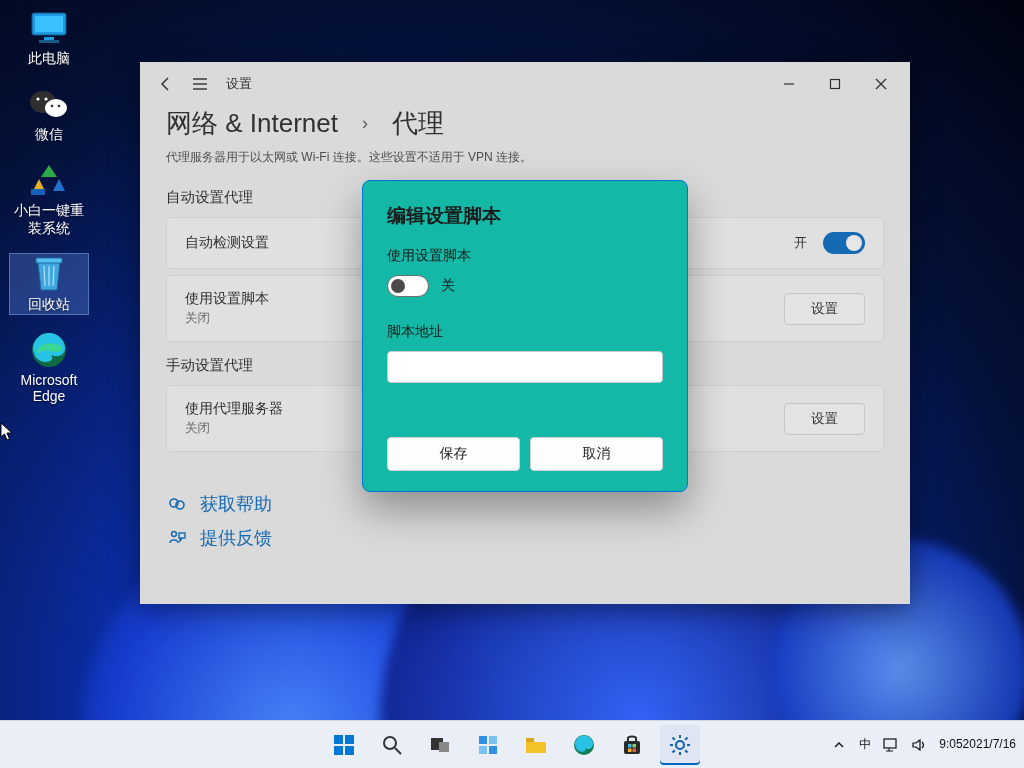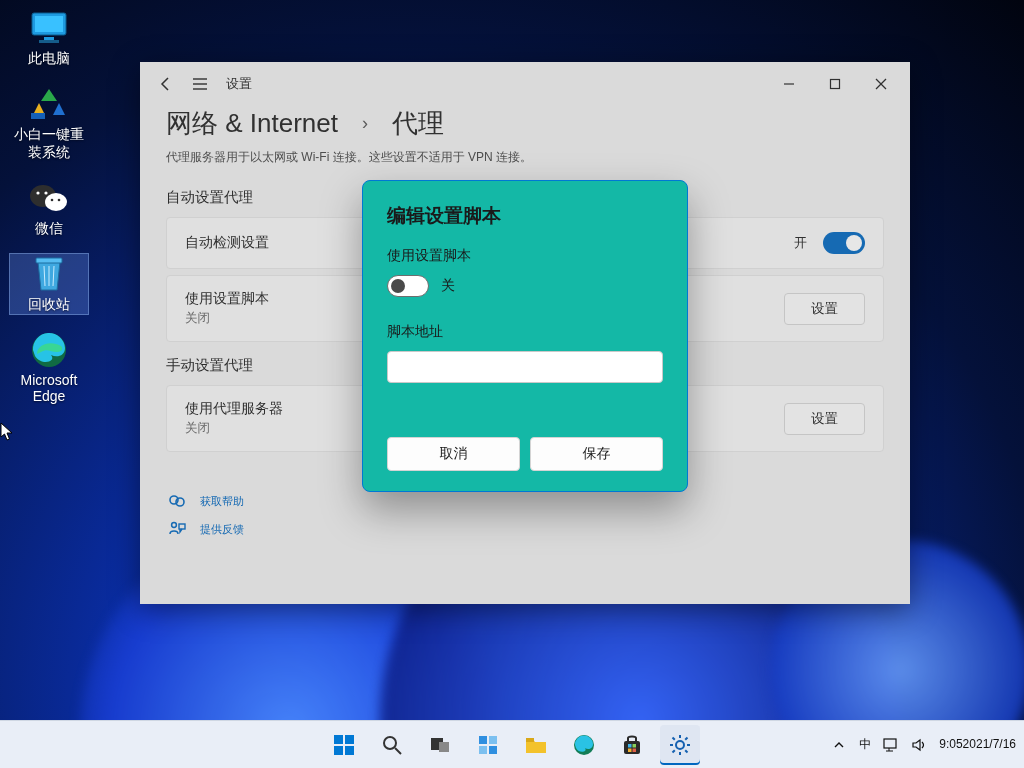--- a/index.html
+++ b/index.html
@@ -42,21 +42,21 @@
   .card .main { display:flex; flex-direction:column; gap:2px; }
   .card .label { font-size: 14px; color:#1a1a1a; }
   .card .sub { font-size: 12.5px; color:#666; }
   .toggle-on { width: 42px; height: 22px; border-radius: 11px; background:#0067c0; position:relative; }
   .toggle-on::after { content:""; position:absolute; right:3px; top:3px; width:16px; height:16px; border-radius:50%; background:#fff; }
   .toggle-label { font-size: 13px; color:#222; margin-right:10px; }
   .right-group { display:flex; align-items:center; gap:6px; }
   .setting-btn { background:#fbfbfb; border:1px solid #d6d6d6; border-radius:4px; padding: 6px 26px; font-size: 13.5px; color:#1a1a1a; }
 
   .links { margin-top: 40px; display:flex; flex-direction:column; gap:10px; padding-left: 2px; }
-  .link { display:flex; align-items:center; gap:14px; font-size: 11px; color:#0067c0; cursor:pointer; }
+  .link { display:flex; align-items:center; gap:14px; font-size: 18px; color:#0067c0; cursor:pointer; }
   .link .li-icon { width:18px; height:18px; display:flex; align-items:center; justify-content:center; color:#0067c0; }
 
   
   .dialog-scrim { position:absolute; inset:0; display:flex; align-items:flex-start; justify-content:center; }
   .dialog {
     margin-top: 118px; width: 326px; background:#14b8a6; border:1px solid #0078d4; border-radius:8px;
     box-shadow: 0 18px 40px rgba(0,0,0,.35); padding: 22px 24px 20px;
   }
   .dialog h2 { font-size: 19px; font-weight: 600; color:#1a1a1a; margin-bottom: 18px; }
   .dialog .dlabel { font-size: 14px; color:#1a1a1a; margin-bottom: 10px; }
@@ -93,41 +93,41 @@
           <rect x="3" y="2" width="34" height="22" rx="2" fill="#1e9ae0" stroke="#0a5c8f"></rect>
           <rect x="6" y="5" width="28" height="16" fill="#39c1ff"></rect>
           <rect x="15" y="26" width="10" height="3" fill="#1e9ae0"></rect>
           <rect x="10" y="29" width="20" height="3" fill="#155c8a"></rect>
         </svg>
     </div>
     <span>此电脑</span>
   </div>
   <div class="dicon">
     <div class="box">
-      <svg width="40" height="38" viewBox="0 0 40 38">
-          <path d="M20 4 L28 16 L12 16 Z" fill="#2aa84a"></path>
-          <path d="M30 18 L36 30 L24 30 Z" fill="#2070d0"></path>
-          <path d="M10 18 L16 30 L4 30 Z" fill="#e8b020"></path>
-          <rect x="2" y="28" width="14" height="6" fill="#1560b8"></rect>
-        </svg>
-    </div>
-    <span>小白一键重装系统</span>
-  </div>
-  <div class="dicon">
-    <div class="box">
       <svg width="42" height="36" viewBox="0 0 42 36">
           <ellipse cx="15" cy="16" rx="13" ry="11" fill="#2e2e2e"></ellipse>
           <ellipse cx="28" cy="22" rx="11" ry="9" fill="#ffffff"></ellipse>
           <circle cx="10" cy="13" r="1.6" fill="#fff"></circle>
           <circle cx="18" cy="13" r="1.6" fill="#fff"></circle>
           <circle cx="24" cy="20" r="1.3" fill="#2e2e2e"></circle>
           <circle cx="31" cy="20" r="1.3" fill="#2e2e2e"></circle>
         </svg>
     </div>
     <span>微信</span>
+  </div>
+  <div class="dicon">
+    <div class="box">
+      <svg width="40" height="38" viewBox="0 0 40 38">
+          <path d="M20 4 L28 16 L12 16 Z" fill="#2aa84a"></path>
+          <path d="M30 18 L36 30 L24 30 Z" fill="#2070d0"></path>
+          <path d="M10 18 L16 30 L4 30 Z" fill="#e8b020"></path>
+          <rect x="2" y="28" width="14" height="6" fill="#1560b8"></rect>
+        </svg>
+    </div>
+    <span>小白一键重装系统</span>
   </div>
   <div class="dicon selected">
     <div class="box">
       <svg width="34" height="40" viewBox="0 0 34 40">
           <path d="M6 8 L28 8 L25 36 L9 36 Z" fill="#3fa8e0" stroke="#1c6da0"></path>
           <rect x="4" y="4" width="26" height="5" rx="1" fill="#56bdf2" stroke="#1c6da0"></rect>
           <line x1="12" y1="12" x2="13" y2="32" stroke="#c8ecff"></line>
           <line x1="17" y1="12" x2="17" y2="32" stroke="#c8ecff"></line>
           <line x1="22" y1="12" x2="21" y2="32" stroke="#c8ecff"></line>
         </svg>
@@ -251,22 +251,22 @@
     <div class="dialog">
       <h2>编辑设置脚本</h2>
       <div class="dlabel">使用设置脚本</div>
       <div class="toggle-row">
         <span class="toggle-off"></span>
         <span>关</span>
       </div>
       <div class="field-label">脚本地址</div>
       <input type="text" value="" style="">
       <div class="btnrow">
+        <button class="dbtn">保存</button>
         <button class="dbtn">取消</button>
-        <button class="dbtn">保存</button>
       </div>
     </div>
   </div>
 </div>
 
 <div class="taskbar">
   <div class="center">
     <div class="tb-item">
       <svg width="22" height="22" viewBox="0 0 22 22">
           <rect x="1" y="1" width="9" height="9" fill="#0078d4"></rect>

